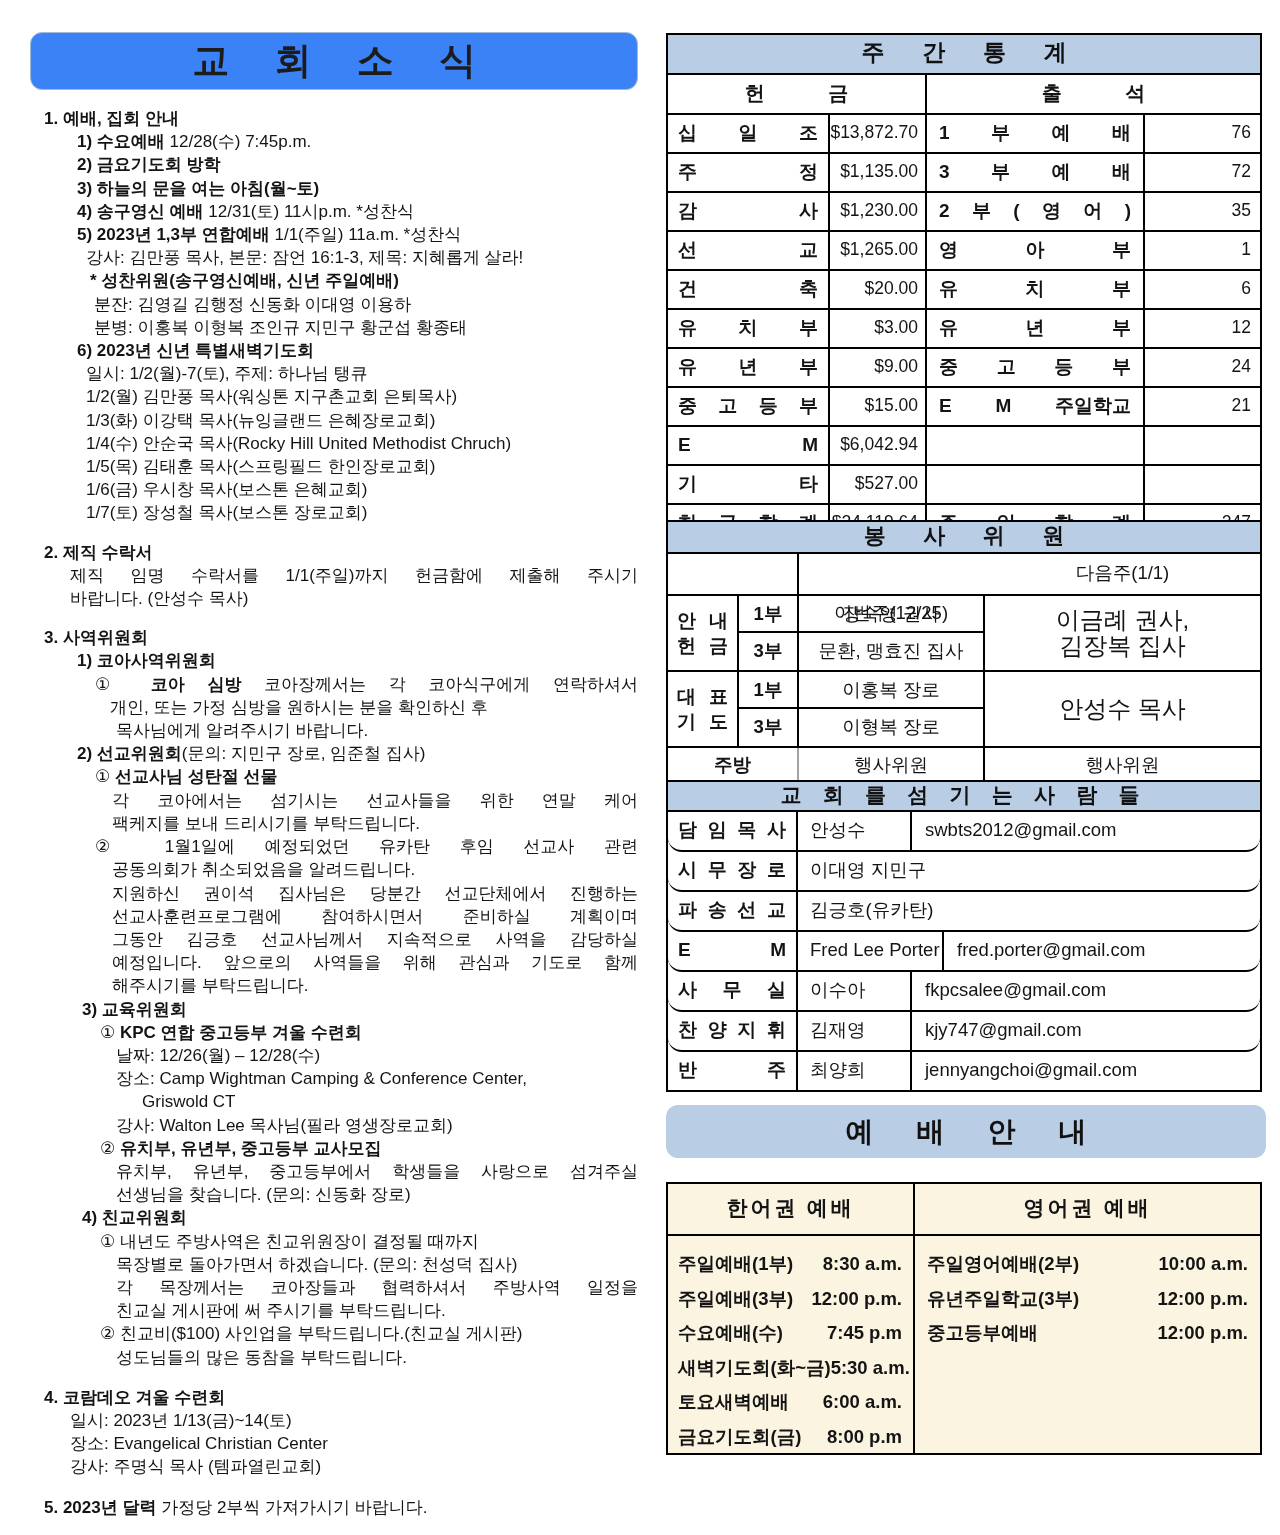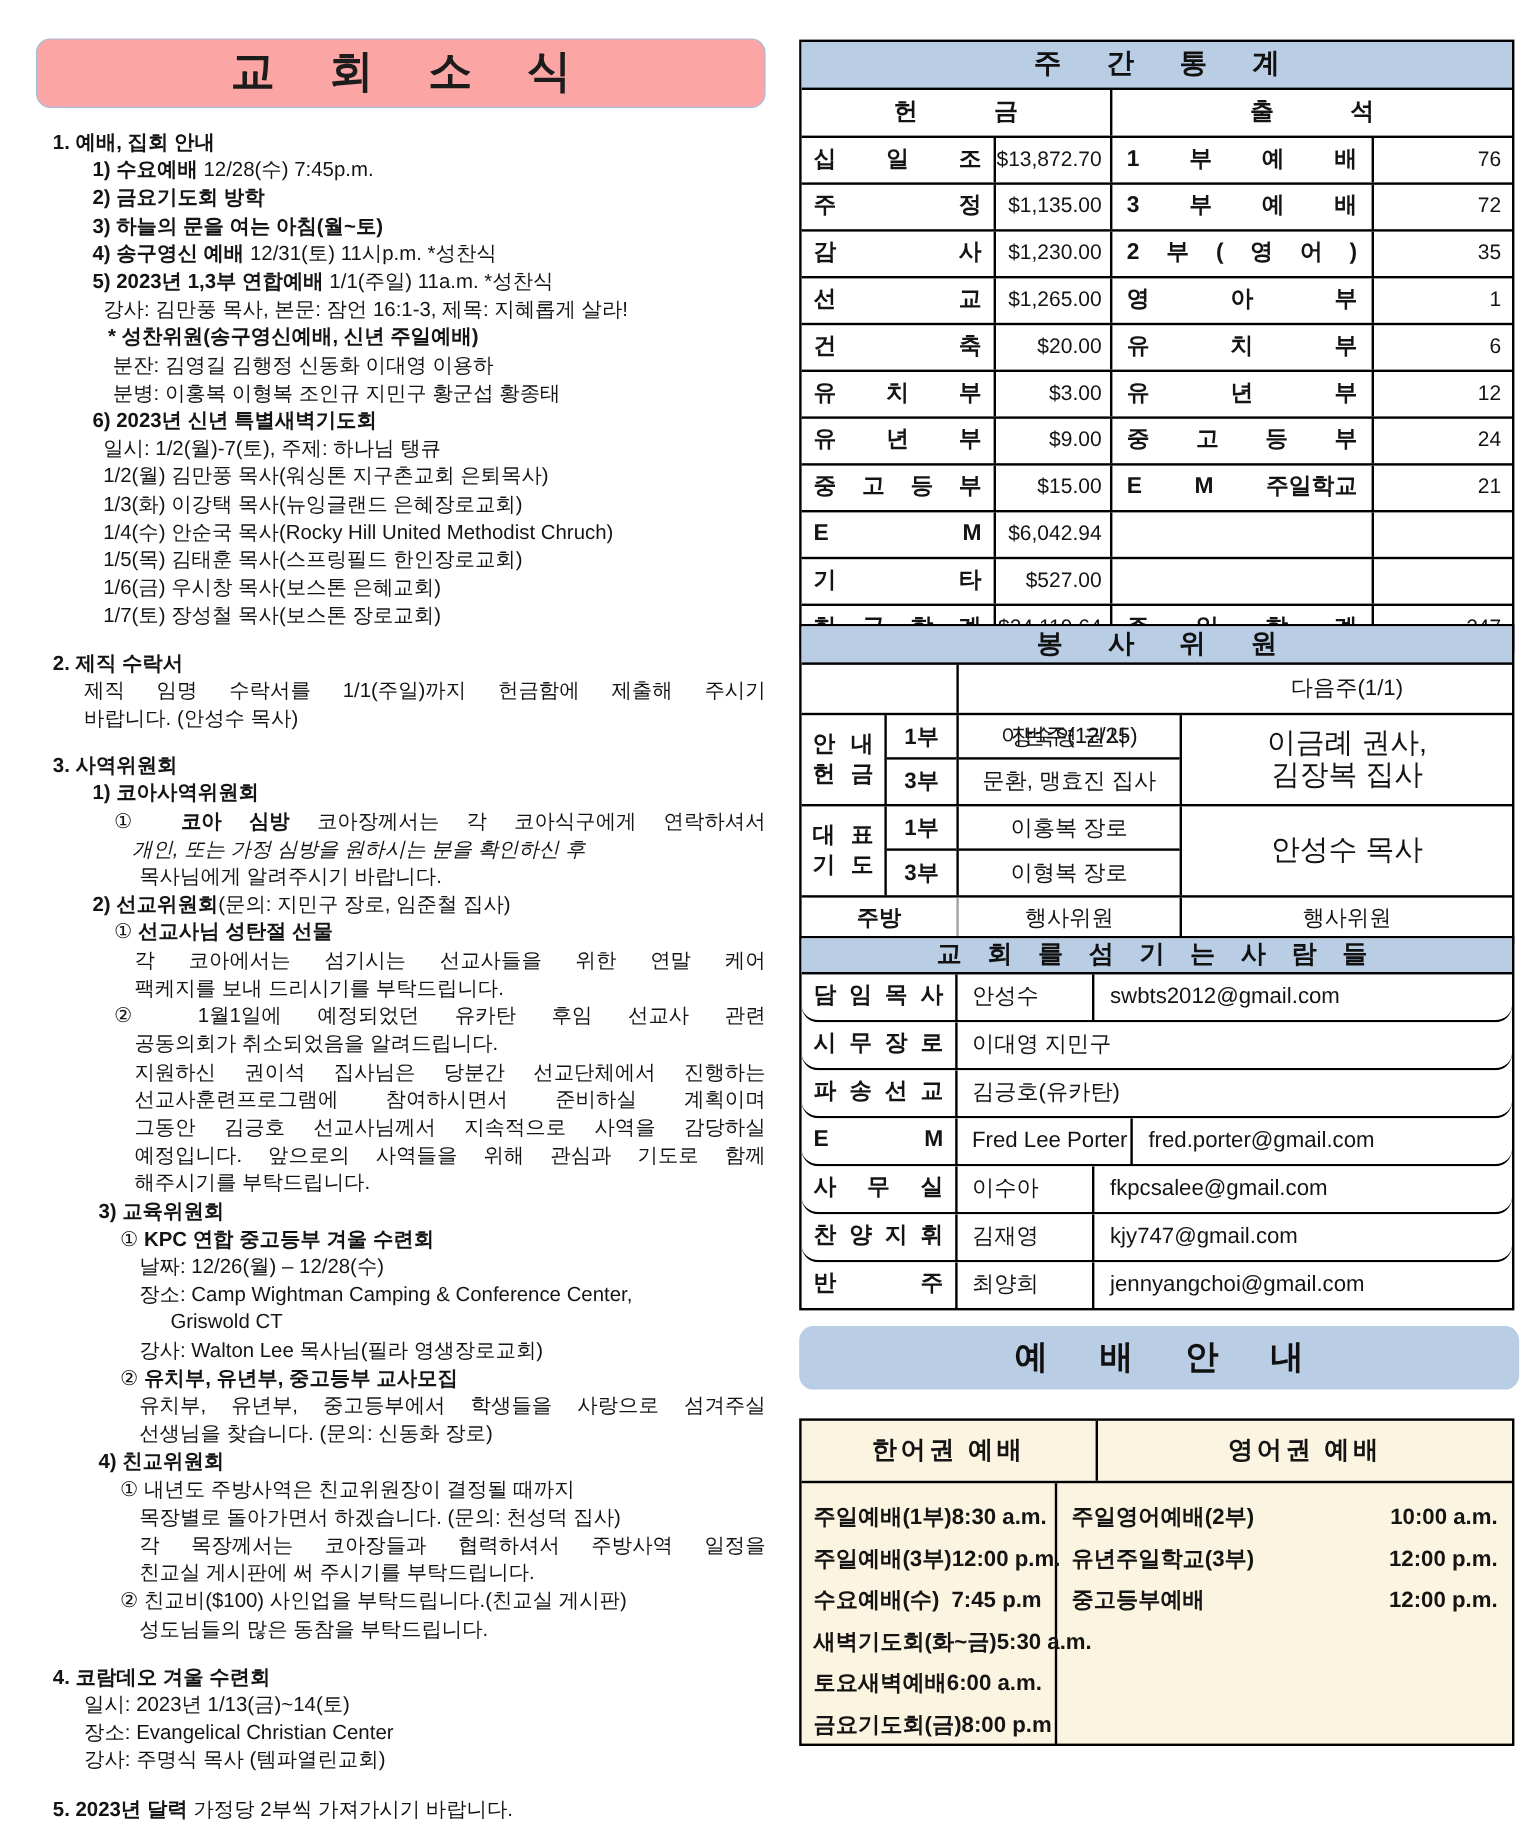--- a/index.html
+++ b/index.html
@@ -6,21 +6,21 @@
   body{
     width:1280px;height:1535px;background:#ffffff;color:#141414;
     font-family:"Liberation Sans","DejaVu Sans",sans-serif;
     -webkit-font-smoothing:antialiased;
   }
   .page{position:relative;width:1280px;height:1535px;overflow:hidden;background:#fff;}
 
   
   .left-col{position:absolute;left:30px;top:32px;width:608px;}
   .title-box{
-    height:56px;background:#fca5a5;border:1px solid #a3bcd9;border-radius:12px;
+    height:56px;background:#3b82f6;border:1px solid #a3bcd9;border-radius:12px;
     text-align:center;line-height:56px;font-size:37px;font-weight:600;letter-spacing:18px;text-indent:18px;
     font-family:"Liberation Serif","DejaVu Serif",serif;color:#1c1c1c;
   }
   .news{margin-top:17px;font-size:17px;line-height:23.2px;width:608px;}
   .line{white-space:nowrap;}
   .line.j{white-space:normal;text-align:justify;text-align-last:justify;}
   .b{font-weight:bold;}
   .sp{height:16px;}
 
   
@@ -80,21 +80,21 @@
   .worship-box{
     position:absolute;left:666px;top:1105px;width:600px;height:53px;
     background:#b9cde5;border-radius:12px;text-align:center;line-height:53px;
     font-family:"Liberation Serif","DejaVu Serif",serif;font-weight:600;font-size:28px;letter-spacing:18px;text-indent:18px;color:#111;
   }
   #wtable{top:1182px;background:#fbf4e1;height:273px;}
   .wshead{display:flex;height:50px;border-bottom:2px solid #000;font-family:"Liberation Serif","DejaVu Serif",serif;font-size:21px;font-weight:600;}
   .wsh1{width:247px;border-right:2px solid #000;box-sizing:border-box;text-align:center;line-height:48px;letter-spacing:3px;}
   .wsh2{flex:1;text-align:center;line-height:48px;letter-spacing:3px;}
   .wsbody{display:flex;height:219px;}
-  .wscol{width:213px;border-right:2px solid #000;box-sizing:border-box;padding:11px 11px 0 10px;}
+  .wscol{width:247px;border-right:2px solid #000;box-sizing:border-box;padding:11px 11px 0 10px;}
   .wscol2{flex:1;padding:11px 12px 0 12px;}
   .wsrow{display:flex;justify-content:space-between;line-height:34.5px;font-weight:bold;font-size:18.5px;white-space:nowrap;}
 </style>
 </head>
 <body>
 
 <div class="page">
 
   <div class="left-col">
     <div class="title-box">교 회 소 식</div>
@@ -118,21 +118,21 @@
         <div class="line" style="padding-left: 56px;"><span>1/6(금) 우시창 목사(보스톤 은혜교회)</span></div>
         <div class="line" style="padding-left: 56px;"><span>1/7(토) 장성철 목사(보스톤 장로교회)</span></div>
         <div class="sp" style="height: 16px;"></div>
         <div class="line" style="padding-left: 14px;"><span class="b">2. 제직 수락서</span></div>
         <div class="line j" style="padding-left: 40px;"><span>제직 임명 수락서를 1/1(주일)까지 헌금함에 제출해 주시기</span></div>
         <div class="line" style="padding-left: 40px;"><span>바랍니다. (안성수 목사)</span></div>
         <div class="sp" style="height: 16px;"></div>
         <div class="line" style="padding-left: 14px;"><span class="b">3. 사역위원회</span></div>
         <div class="line" style="padding-left: 47px;"><span class="b">1) 코아사역위원회</span></div>
         <div class="line j" style="padding-left: 65px;"><span>① </span><span class="b">코아 심방 </span><span>코아장께서는 각 코아식구에게 연락하셔서</span></div>
-        <div class="line" style="padding-left: 80px; font-style: italic;"><span>개인, 또는 가정 심방을 원하시는 분을 확인하신 후</span></div>
+        <div class="line" style="padding-left: 80px;"><span>개인, 또는 가정 심방을 원하시는 분을 확인하신 후</span></div>
         <div class="line" style="padding-left: 86px;"><span>목사님에게 알려주시기 바랍니다.</span></div>
         <div class="line" style="padding-left: 47px;"><span class="b">2) 선교위원회</span><span>(문의: 지민구 장로, 임준철 집사)</span></div>
         <div class="line" style="padding-left: 65px;"><span>① </span><span class="b">선교사님 성탄절 선물</span></div>
         <div class="line j" style="padding-left: 82px;"><span>각 코아에서는 섬기시는 선교사들을 위한 연말 케어</span></div>
         <div class="line" style="padding-left: 82px;"><span>팩케지를 보내 드리시기를 부탁드립니다.</span></div>
         <div class="line j" style="padding-left: 65px;"><span>② 1월1일에 예정되었던 유카탄 후임 선교사 관련</span></div>
         <div class="line" style="padding-left: 82px;"><span>공동의회가 취소되었음을 알려드립니다.</span></div>
         <div class="line j" style="padding-left: 82px;"><span>지원하신 권이석 집사님은 당분간 선교단체에서 진행하는</span></div>
         <div class="line j" style="padding-left: 82px;"><span>선교사훈련프로그램에 참여하시면서 준비하실 계획이며</span></div>
         <div class="line j" style="padding-left: 82px;"><span>그동안 김긍호 선교사님께서 지속적으로 사역을 감당하실</span></div>

